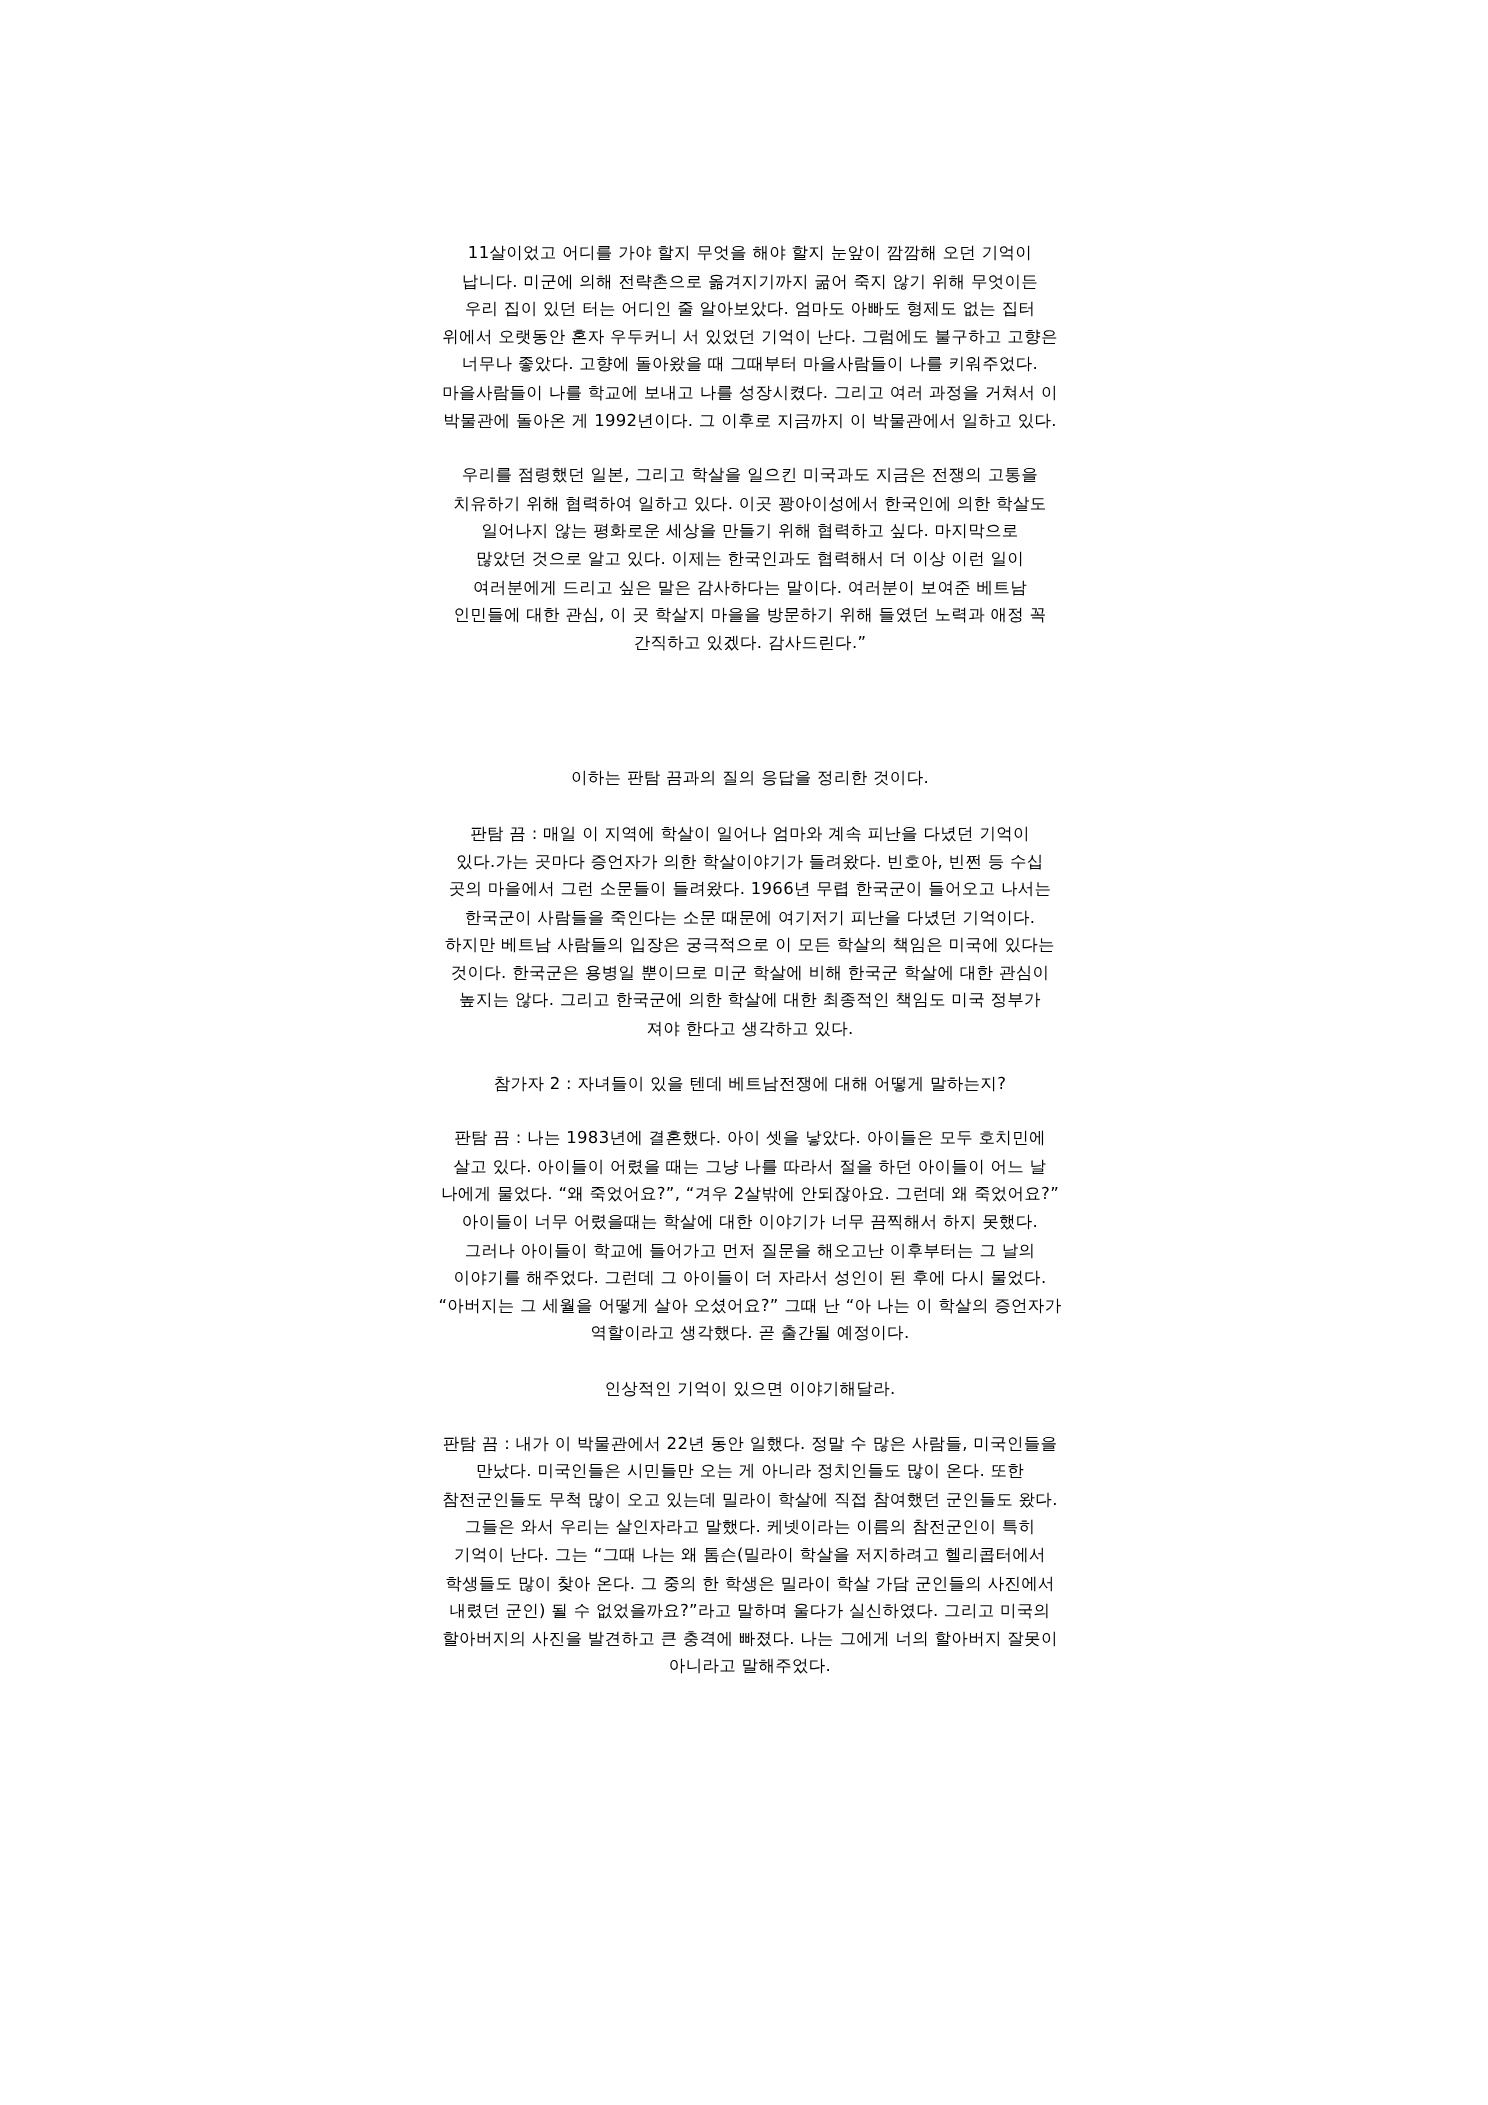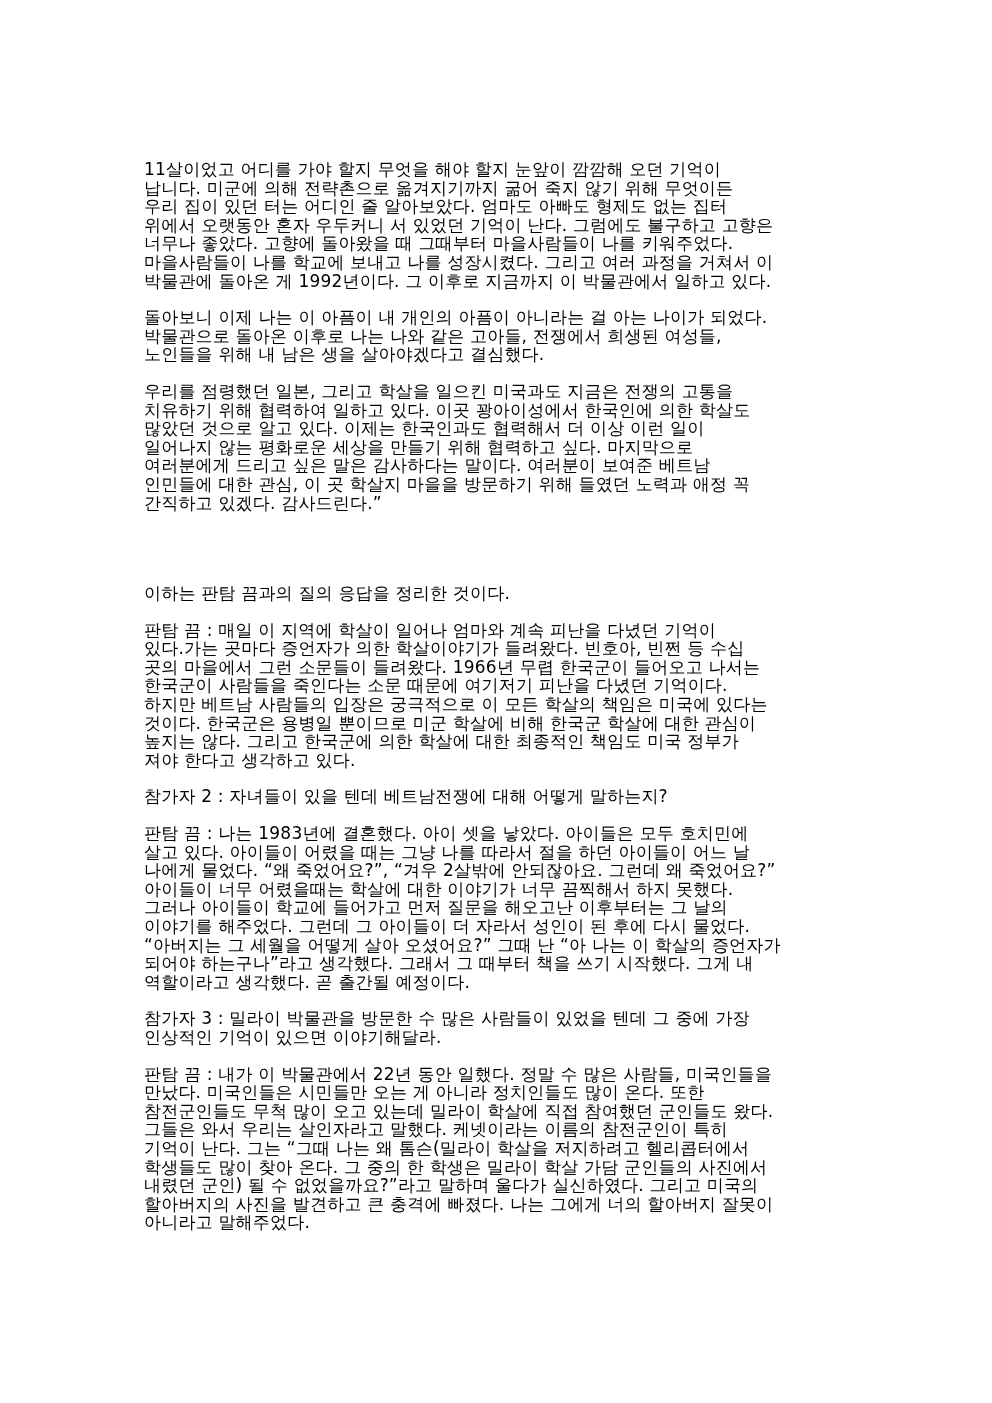--- a/index.html
+++ b/index.html
@@ -3,54 +3,50 @@
 <meta charset="utf-8">
 <style>
   html, body { margin: 0; padding: 0; background: #ffffff; }
   body { width: 992px; height: 1403px; position: relative; overflow: hidden; }
   .page {
     position: absolute;
     left: 144px;
     top: 160px;
     width: 712px;
     font-family: "DejaVu Sans", "Liberation Sans", sans-serif;
-    font-size: 17px;
+    font-size: 11px;
     line-height: 18.6px;
     color: #000000;
+    text-align: center;
   }
   .para { margin: 0 0 18px 0; white-space: normal; }
   .line { display: block; white-space: nowrap; letter-spacing: 0.2px; }
   .gap-large { height: 54px; }
 </style>
 </head>
 <body>
 
 <div class="page">
 
   <div class="para">
     <span class="line">11살이었고 어디를 가야 할지 무엇을 해야 할지 눈앞이 깜깜해 오던 기억이</span>
     <span class="line">납니다. 미군에 의해 전략촌으로 옮겨지기까지 굶어 죽지 않기 위해 무엇이든</span>
     <span class="line">우리 집이 있던 터는 어디인 줄 알아보았다. 엄마도 아빠도 형제도 없는 집터</span>
     <span class="line">위에서 오랫동안 혼자 우두커니 서 있었던 기억이 난다. 그럼에도 불구하고 고향은</span>
     <span class="line">너무나 좋았다. 고향에 돌아왔을 때 그때부터 마을사람들이 나를 키워주었다.</span>
     <span class="line">마을사람들이 나를 학교에 보내고 나를 성장시켰다. 그리고 여러 과정을 거쳐서 이</span>
     <span class="line">박물관에 돌아온 게 1992년이다. 그 이후로 지금까지 이 박물관에서 일하고 있다.</span>
   </div>
 
-  <div class="para">
-    <span class="line">돌아보니 이제 나는 이 아픔이 내 개인의 아픔이 아니라는 걸 아는 나이가 되었다.</span>
-    <span class="line">박물관으로 돌아온 이후로 나는 나와 같은 고아들, 전쟁에서 희생된 여성들,</span>
-    <span class="line">노인들을 위해 내 남은 생을 살아야겠다고 결심했다.</span>
-  </div>
 
   <div class="para">
     <span class="line">우리를 점령했던 일본, 그리고 학살을 일으킨 미국과도 지금은 전쟁의 고통을</span>
     <span class="line">치유하기 위해 협력하여 일하고 있다. 이곳 꽝아이성에서 한국인에 의한 학살도</span>
+    <span class="line">일어나지 않는 평화로운 세상을 만들기 위해 협력하고 싶다. 마지막으로</span>
     <span class="line">많았던 것으로 알고 있다. 이제는 한국인과도 협력해서 더 이상 이런 일이</span>
-    <span class="line">일어나지 않는 평화로운 세상을 만들기 위해 협력하고 싶다. 마지막으로</span>
     <span class="line">여러분에게 드리고 싶은 말은 감사하다는 말이다. 여러분이 보여준 베트남</span>
     <span class="line">인민들에 대한 관심, 이 곳 학살지 마을을 방문하기 위해 들였던 노력과 애정 꼭</span>
     <span class="line">간직하고 있겠다. 감사드린다.”</span>
   </div>
 
   <div class="gap-large"></div>
 
   <div class="para">
     <span class="line">이하는 판탐 끔과의 질의 응답을 정리한 것이다.</span>
   </div>
@@ -72,26 +68,24 @@
   </div>
 
   <div class="para">
     <span class="line">판탐 끔 : 나는 1983년에 결혼했다. 아이 셋을 낳았다. 아이들은 모두 호치민에</span>
     <span class="line">살고 있다. 아이들이 어렸을 때는 그냥 나를 따라서 절을 하던 아이들이 어느 날</span>
     <span class="line">나에게 물었다. “왜 죽었어요?”, “겨우 2살밖에 안되잖아요. 그런데 왜 죽었어요?”</span>
     <span class="line">아이들이 너무 어렸을때는 학살에 대한 이야기가 너무 끔찍해서 하지 못했다.</span>
     <span class="line">그러나 아이들이 학교에 들어가고 먼저 질문을 해오고난 이후부터는 그 날의</span>
     <span class="line">이야기를 해주었다. 그런데 그 아이들이 더 자라서 성인이 된 후에 다시 물었다.</span>
     <span class="line">“아버지는 그 세월을 어떻게 살아 오셨어요?” 그때 난 “아 나는 이 학살의 증언자가</span>
-    <span class="line">되어야 하는구나”라고 생각했다. 그래서 그 때부터 책을 쓰기 시작했다. 그게 내</span>
     <span class="line">역할이라고 생각했다. 곧 출간될 예정이다.</span>
   </div>
 
   <div class="para">
-    <span class="line">참가자 3 : 밀라이 박물관을 방문한 수 많은 사람들이 있었을 텐데 그 중에 가장</span>
     <span class="line">인상적인 기억이 있으면 이야기해달라.</span>
   </div>
 
   <div class="para">
     <span class="line">판탐 끔 : 내가 이 박물관에서 22년 동안 일했다. 정말 수 많은 사람들, 미국인들을</span>
     <span class="line">만났다. 미국인들은 시민들만 오는 게 아니라 정치인들도 많이 온다. 또한</span>
     <span class="line">참전군인들도 무척 많이 오고 있는데 밀라이 학살에 직접 참여했던 군인들도 왔다.</span>
     <span class="line">그들은 와서 우리는 살인자라고 말했다. 케넷이라는 이름의 참전군인이 특히</span>
     <span class="line">기억이 난다. 그는 “그때 나는 왜 톰슨(밀라이 학살을 저지하려고 헬리콥터에서</span>
     <span class="line">학생들도 많이 찾아 온다. 그 중의 한 학생은 밀라이 학살 가담 군인들의 사진에서</span>

